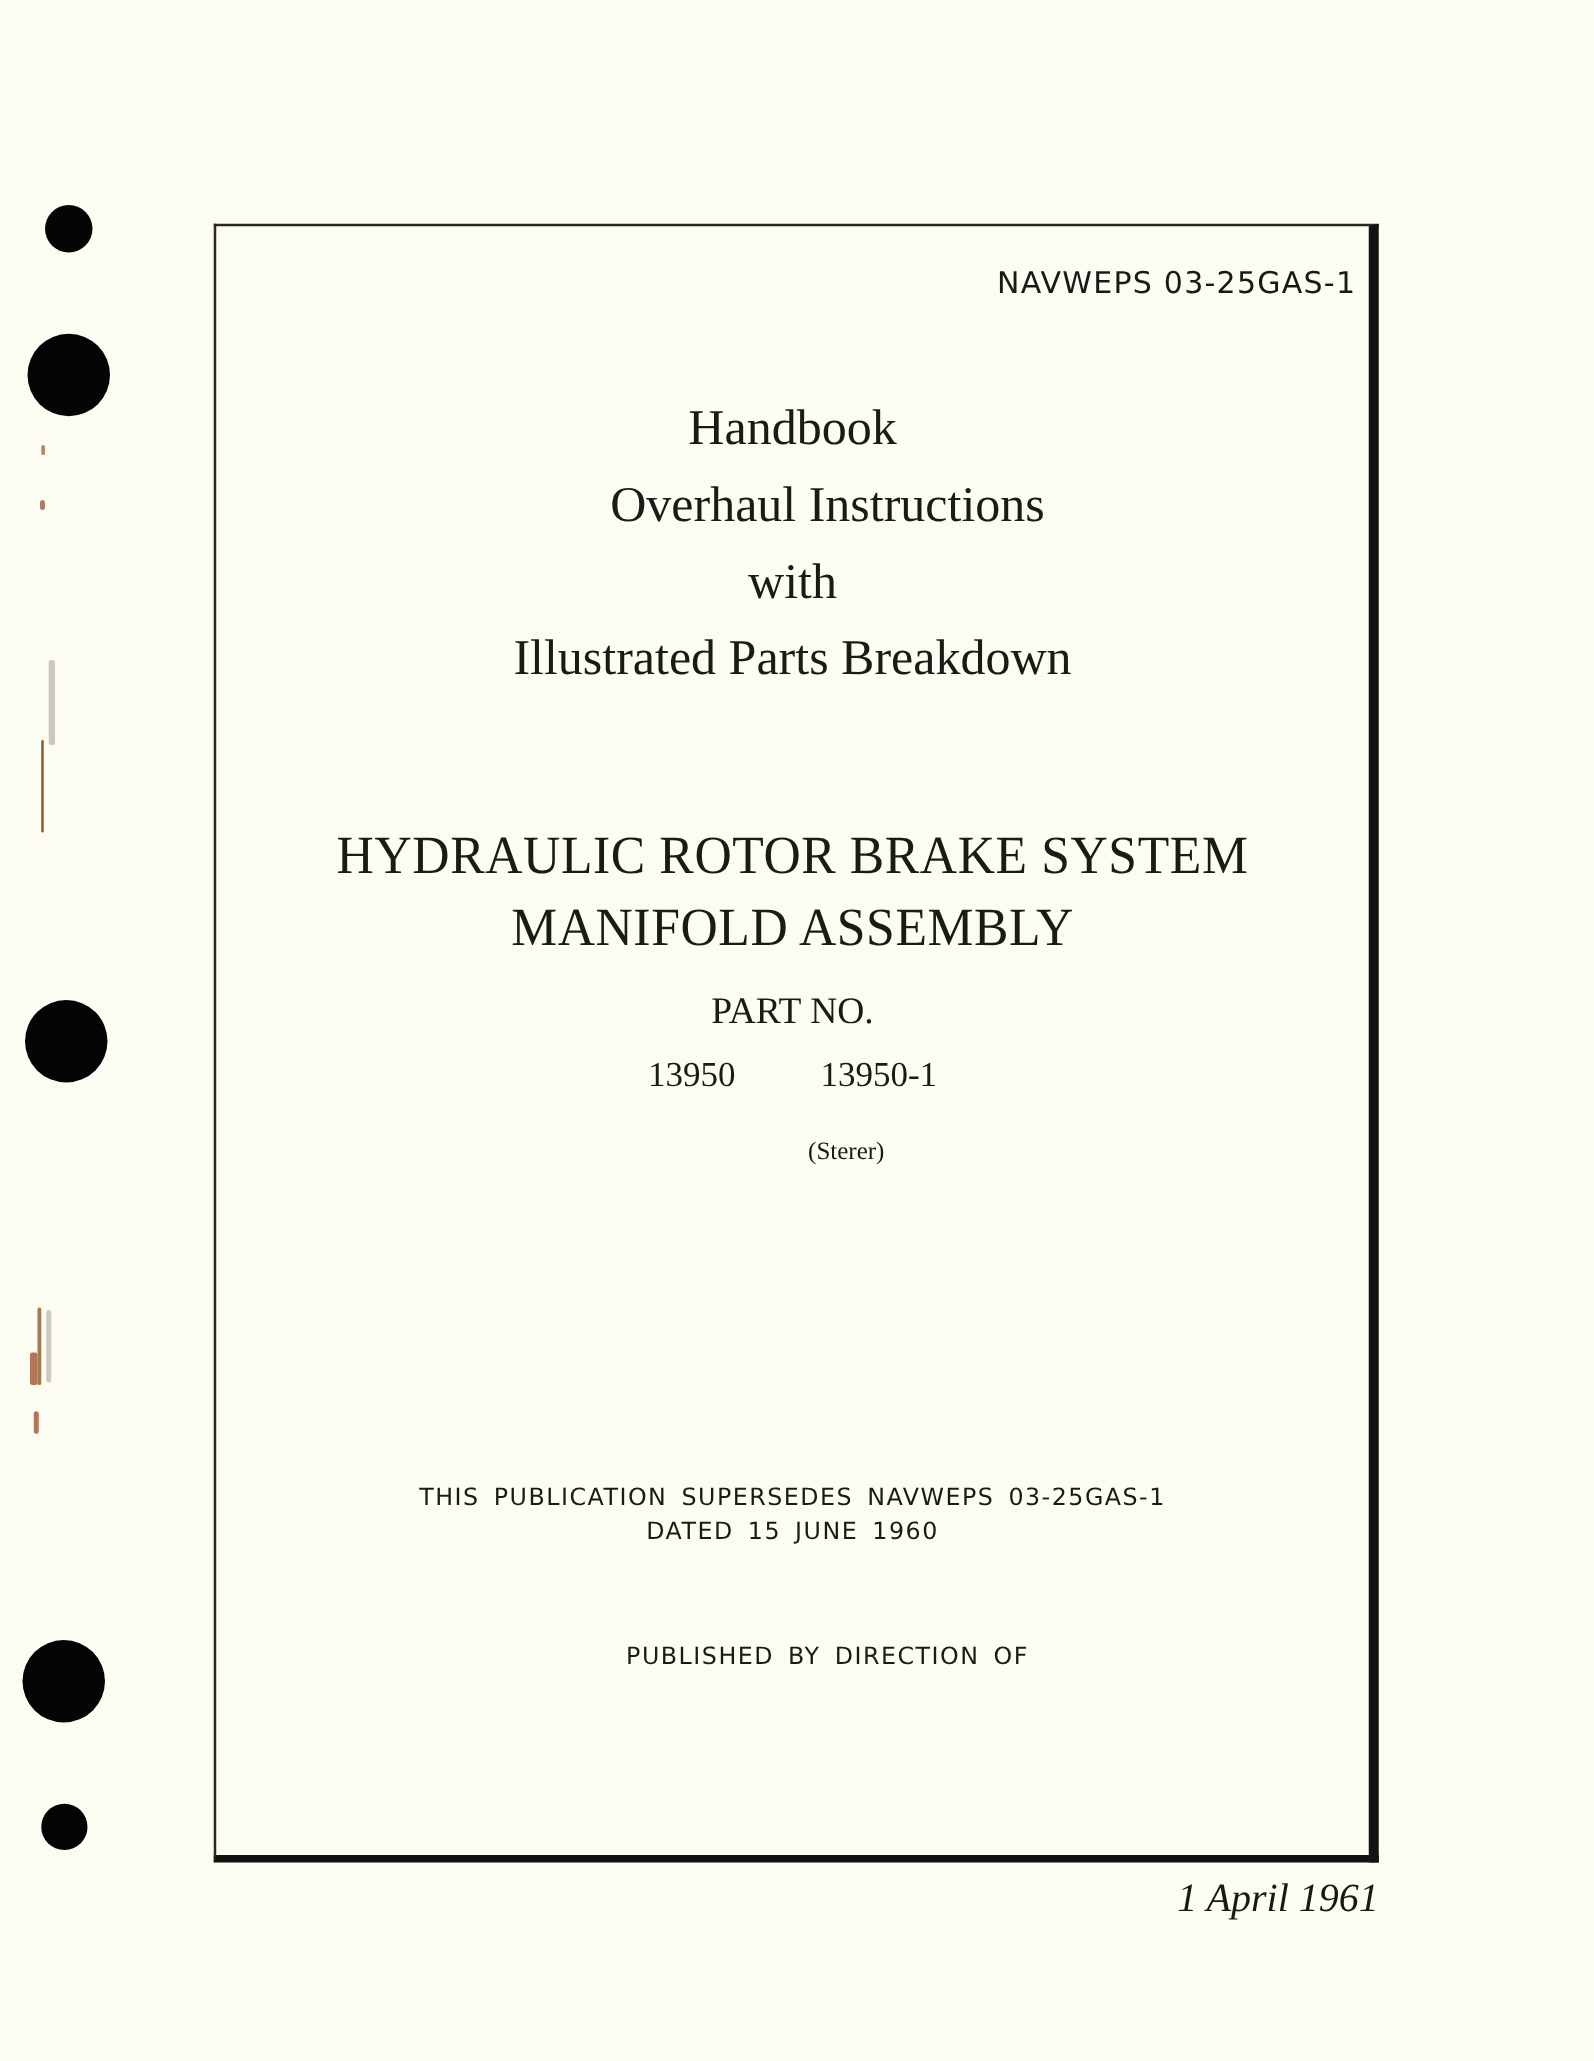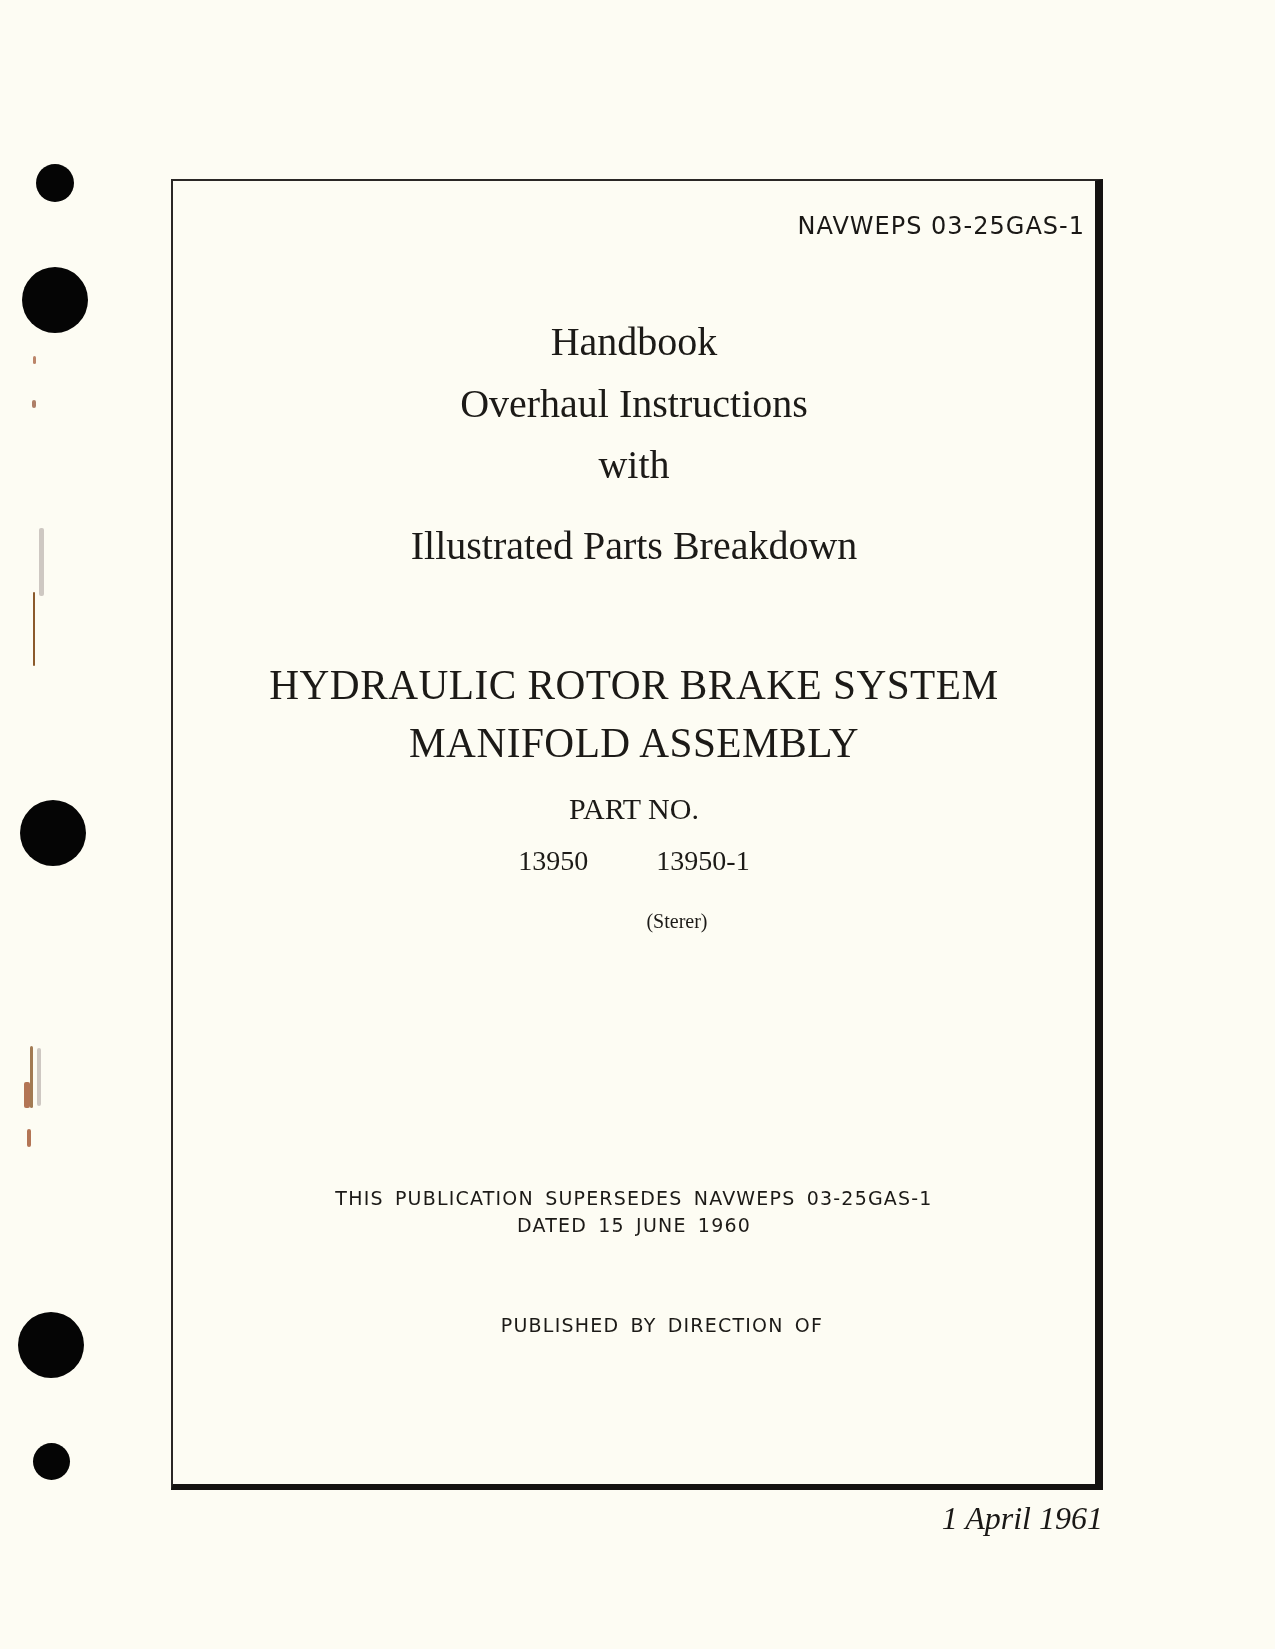--- a/index.html
+++ b/index.html
@@ -51,23 +51,23 @@
       letter-spacing: 1px;
       color: #1a1816;
     }
     .center-line {
       position: absolute;
       left: 173px;
       width: 922px;
       text-align: center;
     }
     .t-handbook { top: 318px; font-size: 40px; }
-    .t-overhaul { top: 380px; font-size: 40px; }
+    .t-overhaul { top: 380px; font-size: 40px; padding-left: 28px; }
     .t-with { top: 441px; font-size: 40px; }
-    .t-ipb { top: 502px; font-size: 40px; margin-top: 20px; }
+    .t-ipb { top: 502px; font-size: 40px; }
     .t-system {
       top: 660px;
       font-size: 43px;
       transform: scaleX(0.96);
       letter-spacing: 0.5px;
     }
     .t-manifold {
       top: 718px;
       font-size: 43px;
       transform: scaleX(0.96);

